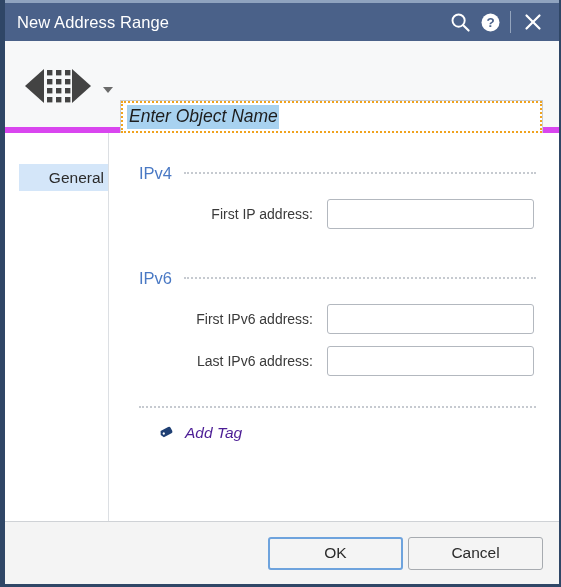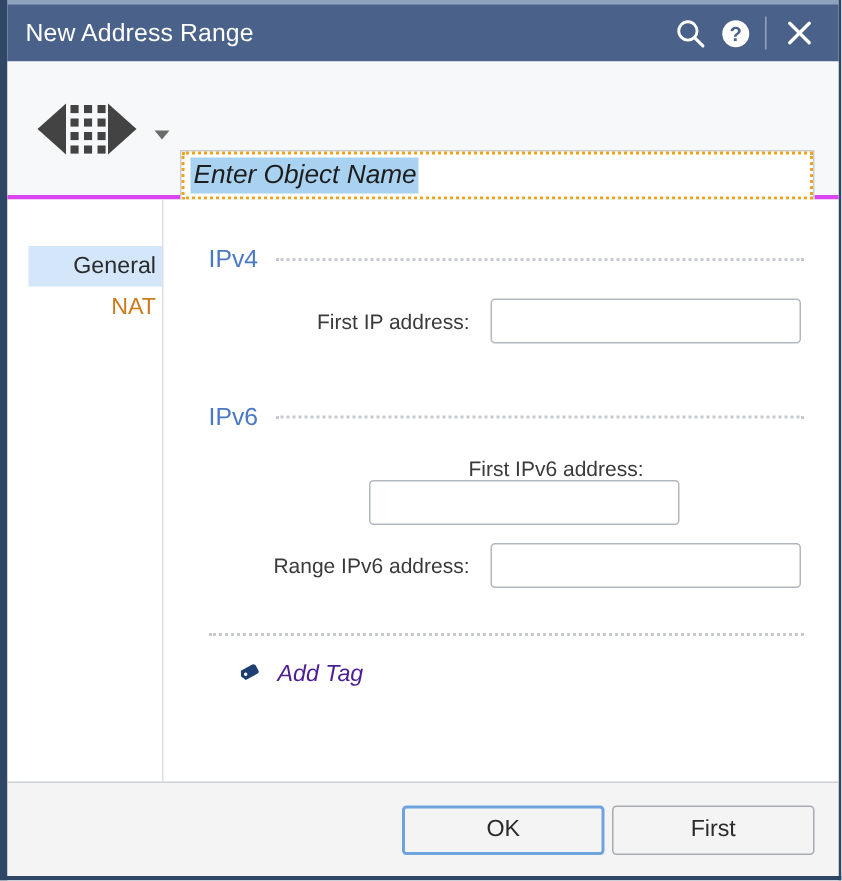--- a/index.html
+++ b/index.html
@@ -68,21 +68,21 @@
   }
 
   
   .objheader {
     position: absolute;
     left: 0;
     top: 41px;
     right: 0;
     height: 92px;
     background: #f7f8f9;
-    border-bottom: 3px solid #d946ef;
+    border-bottom: 6px solid #d946ef;
     box-sizing: border-box;
   }
   .obj-icon-wrap {
     position: absolute;
     left: 17px;
     top: 20px;
     display: flex;
     align-items: center;
   }
   .caret-down {
@@ -348,49 +348,46 @@
       <span class="comment-input-text">Enter Object Comment</span>
     </div>
   </div>
 
   <div class="body">
 
     <div class="sidebar">
       <div class="side-item active">
         <span>General</span>
       </div>
-      <div class="side-item inactive">
-        <span>NAT</span>
-      </div>
     </div>
 
     <div class="content">
 
       <div class="section" style="margin-top:29px;">
         <div class="section-head">
           <span class="section-title">IPv4</span>
           <span class="section-rule"></span>
         </div>
         <div class="field-row" style="margin-top:15px;">
           <span class="field-label">First IP address:</span>
           <input class="field-input" type="text" placeholder="" style="">
         </div>
       </div>
 
       <div class="section" style="margin-top:38px;">
         <div class="section-head">
           <span class="section-title">IPv6</span>
           <span class="section-rule"></span>
         </div>
-        <div class="field-row" style="margin-top:15px;flex-direction:column;">
+        <div class="field-row" style="margin-top:15px;">
           <span class="field-label">First IPv6 address:</span>
           <input class="field-input" type="text" placeholder="" style="">
         </div>
         <div class="field-row">
-          <span class="field-label">Range IPv6 address:</span>
+          <span class="field-label">Last IPv6 address:</span>
           <input class="field-input" type="text" placeholder="" style="">
         </div>
       </div>
 
       <div class="tag-rule"></div>
       <div class="add-tag">
         <span>
           <svg width="18" height="18" viewBox="0 0 18 18">
             <g transform="rotate(-28 9 9)">
               <path d="M2.4 5.6 h8.6 a1.8 1.8 0 0 1 1.8 1.8 v3.4 a1.8 1.8 0 0 1 -1.8 1.8 h-8.6 l-1.7 -3.5 z" fill="#1f3f73"></path>
@@ -399,16 +396,16 @@
           </svg>
         </span>
         <span class="add-tag-label">Add Tag</span>
       </div>
 
     </div>
   </div>
 
   <div class="footer">
     <button class="btn primary">OK</button>
-    <button class="btn">First</button>
+    <button class="btn">Cancel</button>
   </div>
 
 </div>
 
 </body></html>

